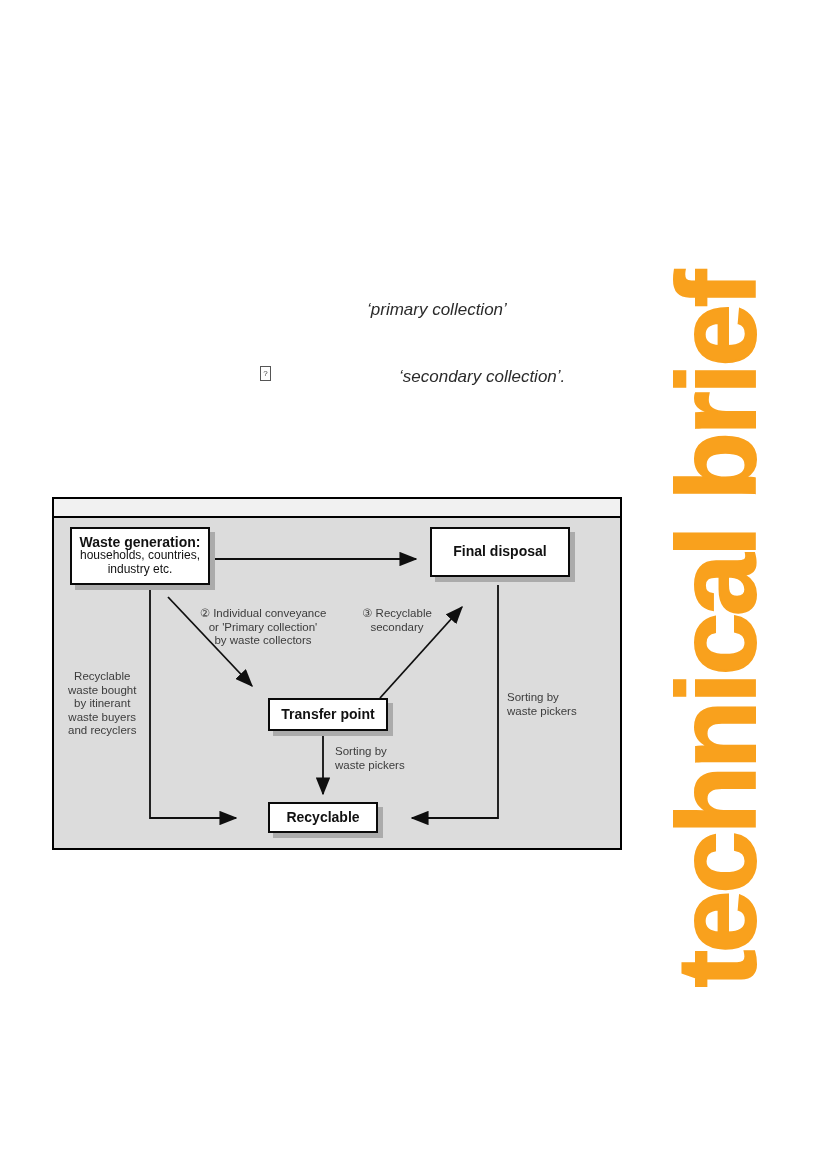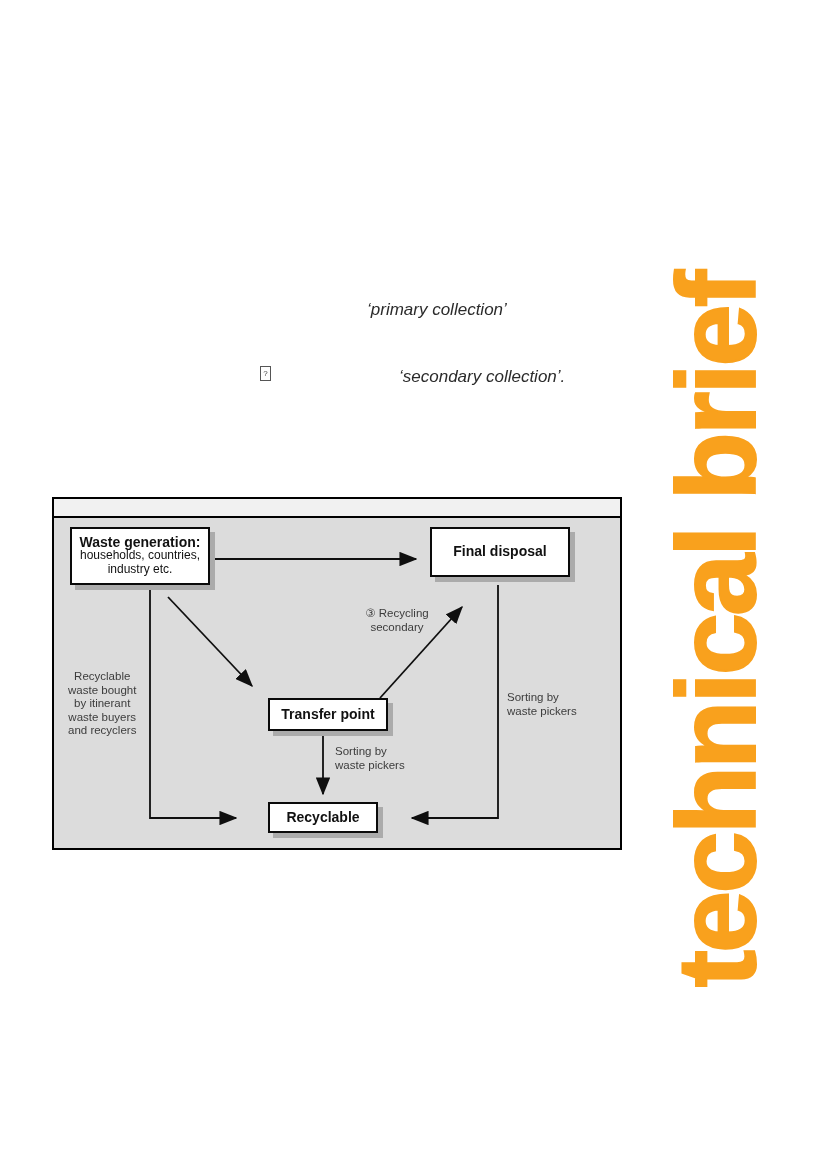--- a/index.html
+++ b/index.html
@@ -141,23 +141,28 @@
 
       <div class="node node-transfer">
         <span class="node-title">Transfer point</span>
       </div>
 
       <div class="node node-recycle">
         <span class="node-title">Recyclable</span>
       </div>
 
 
+      <div class="lbl lbl-individual">
+        <div>② Individual conveyance</div>
+        <div>or 'Primary collection'</div>
+        <div>by waste collectors</div>
+      </div>
 
       <div class="lbl lbl-secondary">
-        <div>③ Recycling</div>
+        <div>③ Recyclable</div>
         <div>secondary</div>
       </div>
 
       <div class="lbl lbl-sorting-mid">
         <div>Sorting by</div>
         <div>waste pickers</div>
       </div>
 
       <div class="lbl lbl-sorting-right">
         <div>Sorting by</div>

